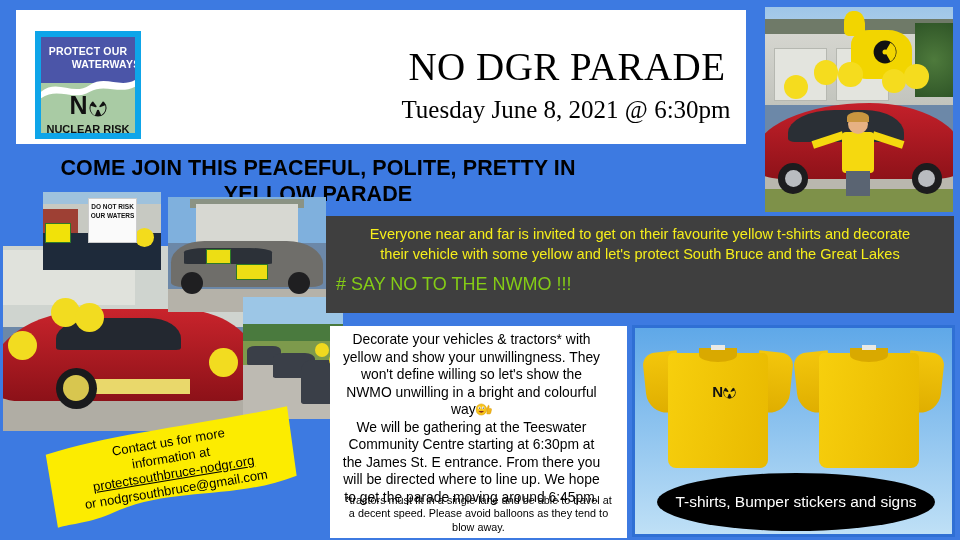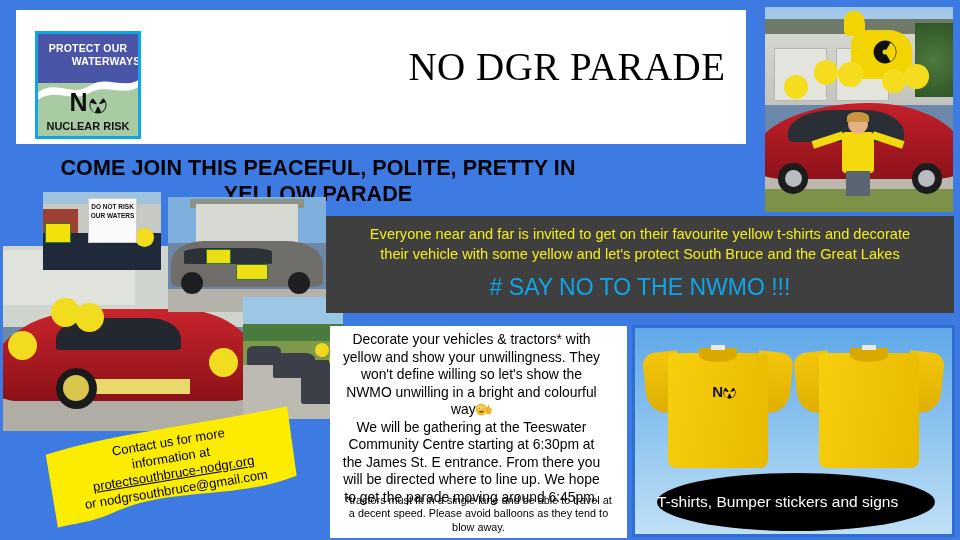--- a/index.html
+++ b/index.html
@@ -13,21 +13,21 @@
 
   
   .header-panel{
     position:absolute;left:17px;top:11px;width:728px;height:132px;
     background:#ffffff;
     box-shadow:0 0 0 1px #ffffff;
   }
   
   .logo{
     position:absolute;left:18px;top:20px;width:106px;height:108px;
-    border:3px solid #0ea5e9;box-sizing:border-box;overflow:hidden;
+    border:6px solid #0ea5e9;box-sizing:border-box;overflow:hidden;
   }
   .logo-top{position:absolute;left:0;top:0;width:100%;height:50%;
      background:#4b55a8;}
   .logo-bot{position:absolute;left:0;top:48%;width:100%;height:52%;
      background:#a9cba4;}
   .logo-wave{position:absolute;left:0;top:40%;width:100%;height:26%;}
   .logo-t1,.logo-t2{position:absolute;width:100%;text-align:center;color:#ffffff;
      font-weight:bold;font-size:10.5px;letter-spacing:.2px;font-family:"Liberation Sans",sans-serif;}
   .logo-t1{top:8px;}
   .logo-t2{top:21px;padding-left:18px;}
@@ -164,22 +164,22 @@
   .cv-bal{position:absolute;width:14%;padding-bottom:14%;background:#f0d91f;border-radius:50%;}
 
   
   .dark-panel{
     position:absolute;left:326px;top:216px;width:628px;height:97px;
     background:#3f3f3f;
   }
   .dp-line{position:absolute;left:10px;width:608px;text-align:center;color:#f6ee1b;
     font-size:14.6px;line-height:1.28;}
   .dp-l1{top:9px;}
-  .dp-big{position:absolute;left:10px;top:58px;width:608px;text-align:center;
-    color:#0ea5e9;font-size:23px;}
+  .dp-big{position:absolute;left:10px;top:58px;width:608px;
+    color:#84cc16;font-size:18px;}
 
   
   .body-panel{
     position:absolute;left:330px;top:326px;width:297px;height:212px;
     background:#ffffff;
   }
   .bp-text{
     position:absolute;left:8px;top:5px;width:281px;text-align:center;
     font-family:"Liberation Sans Narrow","Liberation Sans",sans-serif;
     font-size:14.6px;line-height:1.2;color:#000;transform:scaleX(.95);
@@ -225,21 +225,21 @@
   .shirt2{right:10px;width:146px;}
   .logo-small{position:absolute;left:46%;top:34%;font-size:15px;font-weight:bold;color:#111;
       line-height:1;white-space:nowrap;}
   .logo-big{position:absolute;left:22%;top:26%;width:60%;color:#111;}
   .logo-big .lb1{font-size:29px;font-weight:bold;line-height:.92;white-space:nowrap;}
   .logo-big .lb2{font-size:21px;font-weight:bold;line-height:.95;}
   .rad-ico{display:inline-block;vertical-align:-2px;}
   .ts-caption{
     position:absolute;left:22px;top:145px;width:278px;height:58px;
     background:#000;border-radius:50%/50%;
-    display:flex;align-items:center;
+    display:flex;align-items:center;justify-content:center;
     color:#fff;font-size:15.5px;line-height:1.22;text-align:center;
   }
 </style>
 </head>
 <body>
 
 <div class="poster">
 
   <div class="photo ph-boy">
     <div class="sky"></div>
@@ -293,20 +293,21 @@
             <path d="M20 20 L36 14 A20 20 0 0 1 27 36 Z" fill="#a9cba4"></path>
             <path d="M20 20 L13 37 A20 20 0 0 1 4 15 Z" fill="#a9cba4"></path>
           </svg>
         </span>
       </div>
       <div class="logo-t3">NUCLEAR RISK</div>
     </div>
 
 
     <div class="hdr-title">NO DGR PARADE</div>
+    <div class="hdr-sub">Tuesday June 8, 2021 @ 6:30pm</div>
   </div>
 
   <div class="headline">COME JOIN THIS PEACEFUL, POLITE, PRETTY IN YELLOW PARADE</div>
 
   <div class="photo ph-red">
     <div class="rc-bg"></div>
     <div class="rc-house"></div>
     <div class="rc-road"></div>
     <div class="rc-body"></div>
     <div class="rc-win"></div>

